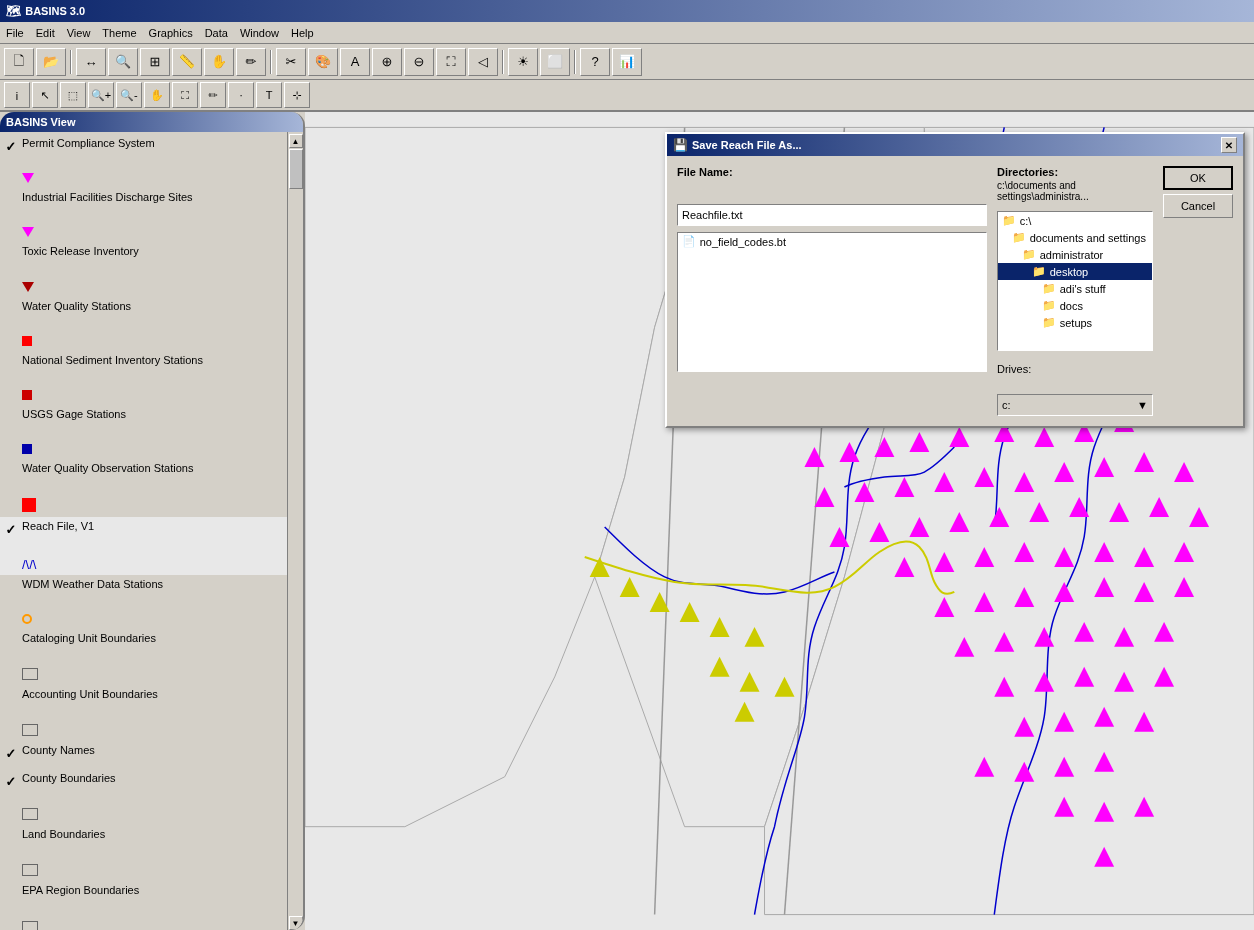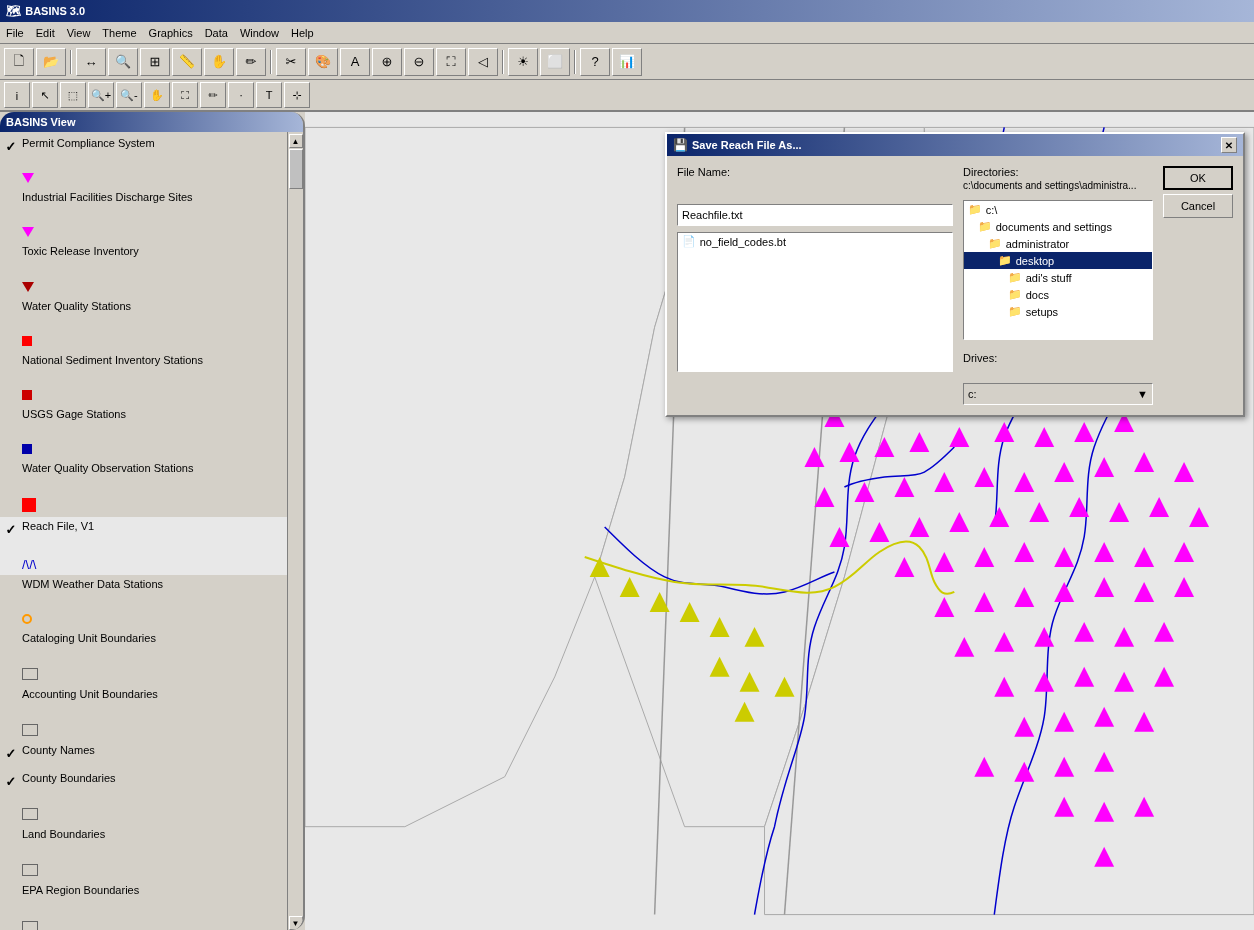--- a/index.html
+++ b/index.html
@@ -178,24 +178,24 @@
       display: flex; align-items: center; justify-content: center;
       font-size: 10px; font-weight: bold;
       cursor: pointer; color: #000;
     }
     .dialog-body {
       padding: 10px;
       display: flex;
       gap: 10px;
     }
     .dialog-left { flex: 1; display: flex; flex-direction: column; gap: 6px; }
-    .dialog-right { width: 190px; display: flex; flex-direction: column; gap: 6px; }
+    .dialog-right { width: 156px; display: flex; flex-direction: column; gap: 6px; }
     .dialog-buttons { display: flex; flex-direction: column; gap: 4px; width: 70px; }
 
-    .field-label { font-size: 11px; margin-bottom: 2px; }
+    .field-label { font-size: 11px; margin-bottom: 2px; font-weight: bold; }
     .text-input {
       height: 22px;
       background: white;
       border: 1px solid;
       border-top-color: #808080; border-left-color: #808080;
       border-bottom-color: #ffffff; border-right-color: #ffffff;
       padding: 2px 4px;
       font-size: 11px;
       width: 100%;
       margin-top: 24px;

